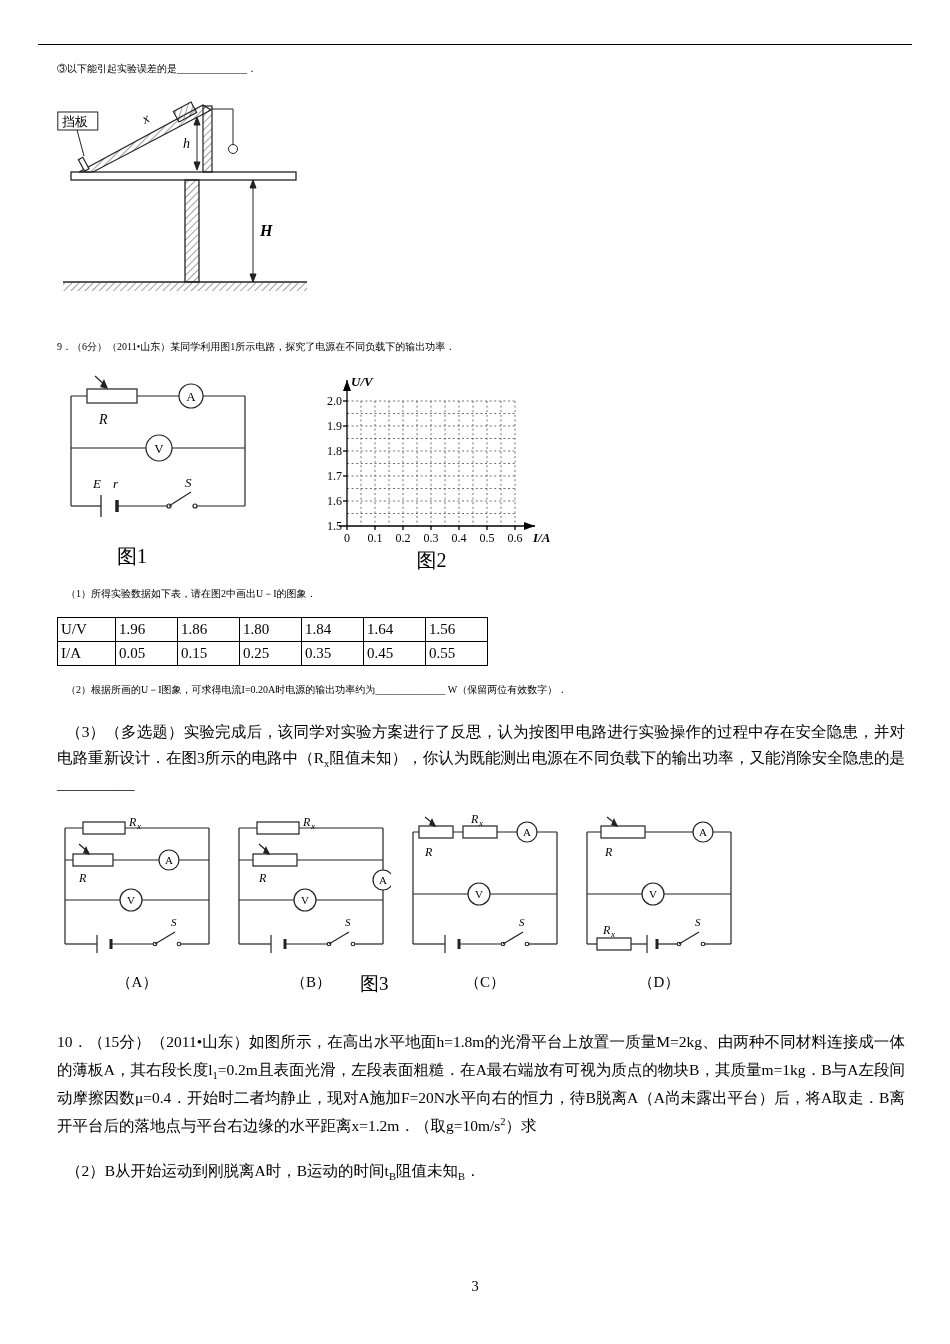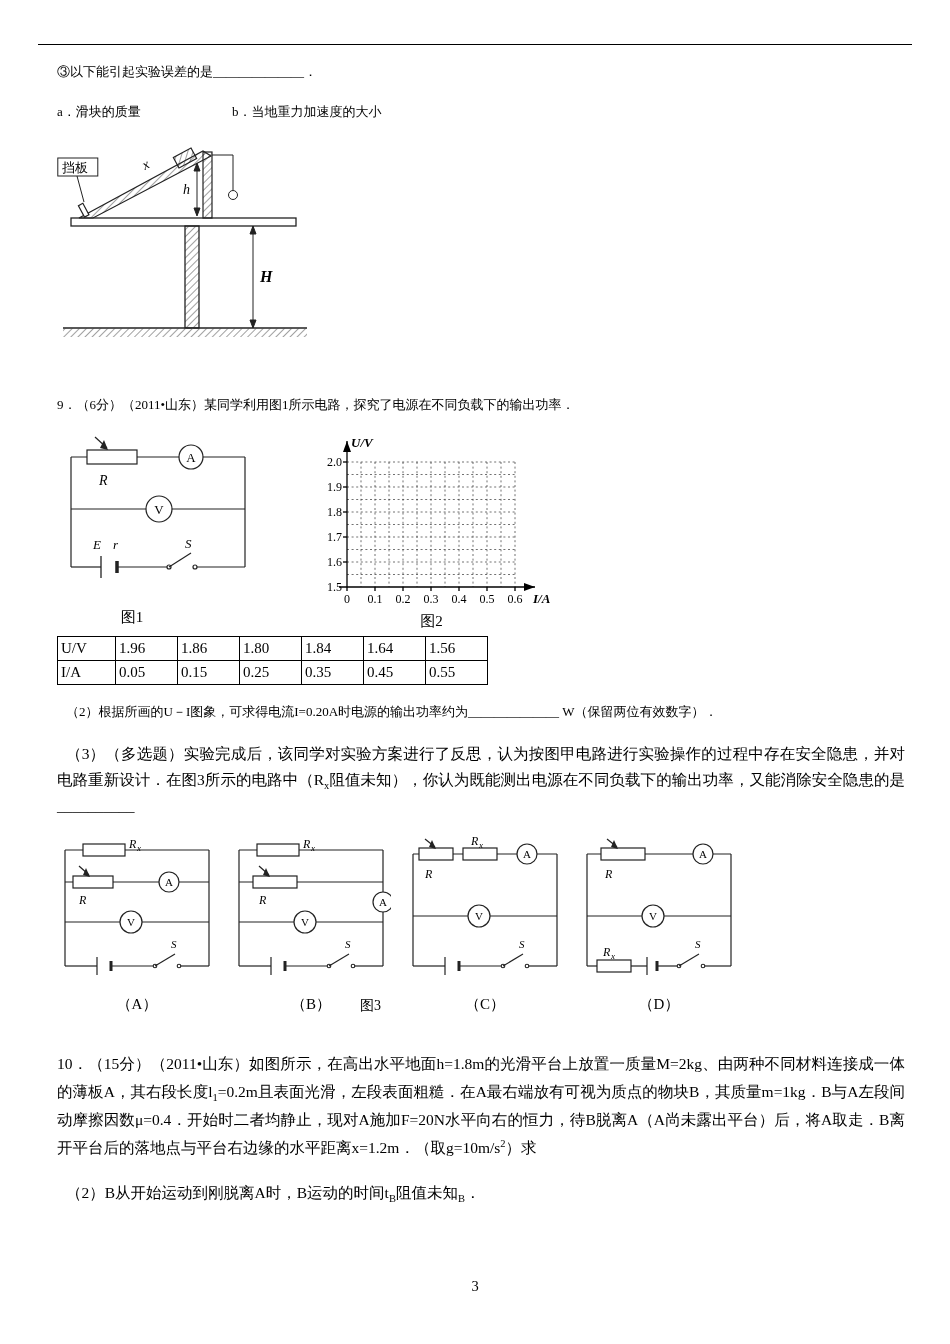--- a/index.html
+++ b/index.html
@@ -1,63 +1,60 @@
 <!DOCTYPE html>
 <html><head>
 <meta charset="utf-8">
 <style>
   html,body{margin:0;padding:0;background:#fff;}
   .page{position:relative;width:950px;height:1344px;background:#fff;overflow:hidden;
         font-family:"Liberation Serif","DejaVu Serif",serif;color:#000;}
   .content{padding-left:57px;padding-right:45px;}
   .top-rule{margin:44px 0 8px -19px;width:874px;border-top:1.7px solid #000;height:0;}
-  .line{font-size:13px;line-height:27px;white-space:nowrap;}
+  .line{font-size:10px;line-height:27px;white-space:nowrap;}
   .indent{padding-left:9px;}
   .opt-first-ab{display:inline-block;width:175px;}
   .opt-first-cd{display:inline-block;width:223px;}
   .fig-q8{margin:8px 0 0 0;display:block;}
-  .q9{margin-top:48px;}
+  .q9{margin-top:36px;}
   .figs-row{display:flex;align-items:flex-start;margin-top:6px;}
   .fig-block{display:flex;flex-direction:column;}
   .fig1-block{width:200px;}
   .fig2-block{margin-left:52px;}
-  .fig-caption{font-size:15px;text-align:center;line-height:20px;}
+  .fig-caption{font-size:20px;text-align:center;line-height:20px;}
   .fig1-caption{width:150px;}
   .data-table{border-collapse:collapse;margin:5px 0 3px 0;}
   .data-table td{border:1px solid #000;font-size:15px;height:23px;padding:0 4px 0 3px;}
   .data-table td.c0{width:50px;}
   .data-table td.c{width:54px;}
   .para{font-size:15.5px;line-height:26px;text-align:justify;max-width:849px;white-space:normal;}
   .first-indent{text-indent:9px;}
   .fig3-row{display:flex;gap:14px;margin-top:10px;}
   .fig3-block{display:flex;flex-direction:column;width:160px;}
   .fig3-caption{font-size:15px;text-align:center;line-height:20px;}
-  .fig3-label{font-size:14px;margin:-18px 0 0 303px;line-height:20px;}
+  .fig3-label{font-size:19px;margin:-18px 0 0 303px;line-height:20px;}
   .q10{margin-top:34px;}
   .q10 .stem{line-height:28px;}
   .q10 .item{font-size:15.5px;line-height:29.5px;padding-left:9px;white-space:nowrap;}
   sub,sup{font-size:10.5px;line-height:0;}
   .page-number{position:absolute;left:0;right:0;top:1278px;text-align:center;font-size:14.5px;}
   svg{display:block;}
   svg text{font-family:"Liberation Serif","DejaVu Serif",serif;fill:#000;}
   .it{font-style:italic;}
 </style>
 </head>
 <body>
 
 <div class="page">
   <div class="content">
 
     <div class="top-rule"></div>
 
     <section>
       <p class="line">③以下能引起实验误差的是______________．</p>
-      <p class="line">
-        <span class="opt-first-ab">a．滑块的质量</span><span>b．当地重力加速度的大小</span>
-      </p>
 
       <svg class="fig-q8" width="300" height="205" viewBox="0 0 300 205">
         <defs>
           <pattern id="hq8" width="5" height="5" patternUnits="userSpaceOnUse" patternTransform="rotate(45)">
             <line x1="0" y1="0" x2="0" y2="5" stroke="#444" stroke-width="1"></line>
           </pattern>
         </defs>
         <g stroke="#222" stroke-width="1.3" fill="none">
           <rect x="14" y="80" width="225" height="8" fill="#fff"></rect>
           <rect x="128" y="88" width="14" height="102" fill="url(#hq8)"></rect>
@@ -171,20 +168,21 @@
             <text x="94" y="172" font-size="12" text-anchor="middle">0.2</text>
             <text x="122" y="172" font-size="12" text-anchor="middle">0.3</text>
             <text x="150" y="172" font-size="12" text-anchor="middle">0.4</text>
             <text x="178" y="172" font-size="12" text-anchor="middle">0.5</text>
             <text x="206" y="172" font-size="12" text-anchor="middle">0.6</text>
           </svg>
           <div class="fig-caption">图2</div>
         </div>
       </div>
 
+      <p class="line indent">（1）所得实验数据如下表，请在图2中画出U－I的图象．</p>
 
       <table class="data-table">
         <tbody>
             <tr>
           <td class="c0">U/V</td>
           <td class="c">1.96</td>
           <td class="c">1.86</td>
           <td class="c">1.80</td>
           <td class="c">1.84</td>
           <td class="c">1.64</td>

